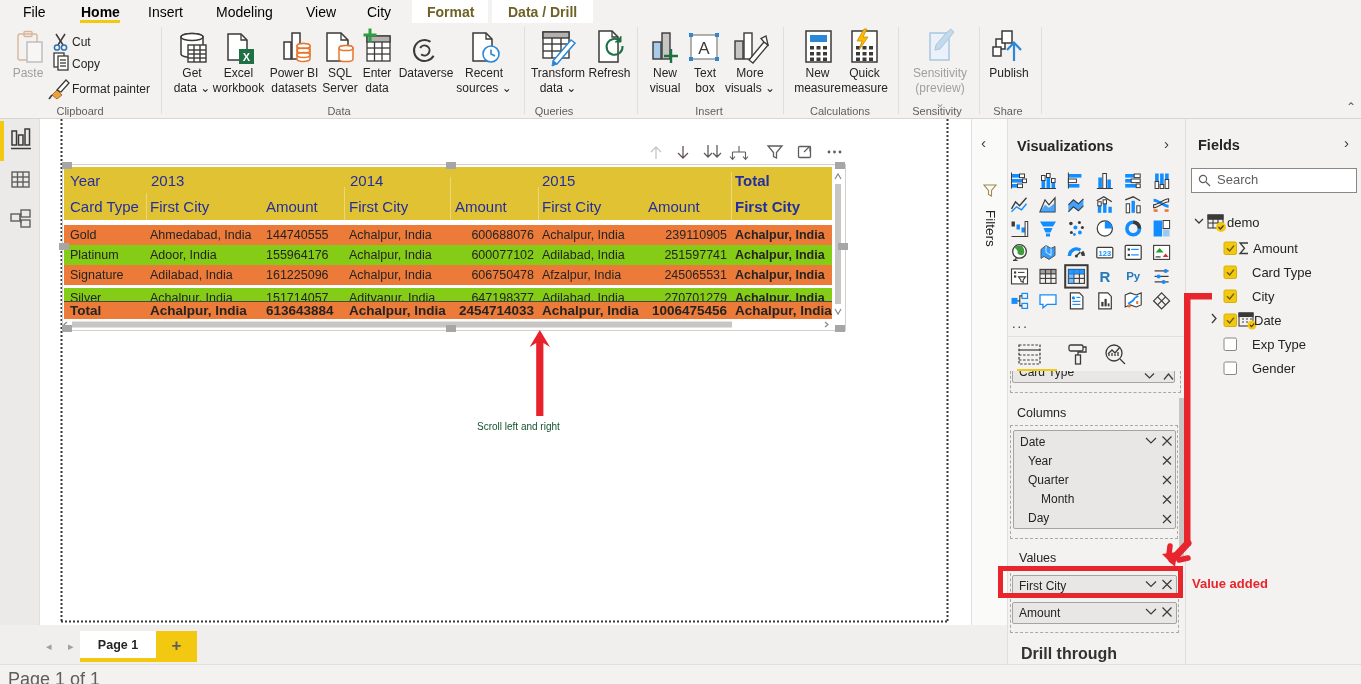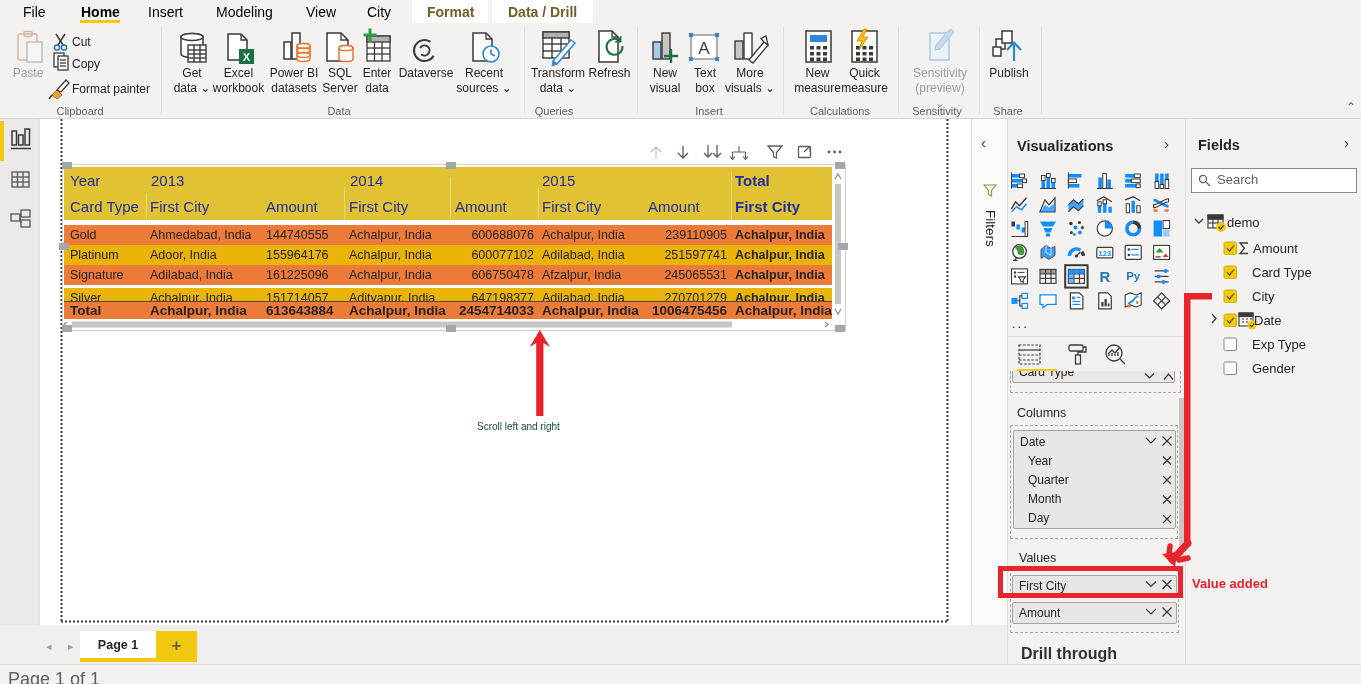--- a/index.html
+++ b/index.html
@@ -9,21 +9,21 @@
 .glab{font-size:11px;color:#605E5C;text-align:center}
 .blab{font-size:12px;color:#252423;text-align:center;line-height:15px}
 .gray{color:#A19F9D}
 .sep{position:absolute;width:1px;background:#E1DFDD;top:27px;height:87px}
 .pill{position:absolute;background:#E8E7E5;border:1px solid #A6A4A2;border-radius:2px;font-size:12px;color:#252423}
 .dash{position:absolute;border:1px dashed #ABA9A7}
 .hd{position:absolute;height:26px;line-height:27px;font-size:15px;color:#232FA0}
 .bb{font-weight:bold}
 .row{position:absolute;left:0;width:768px;height:20px;line-height:20px}
 .row.o{background:#EC7A38}
-.row.w{background:#eab308}
+.row.w{background:#84cc16}
 .row.tt{font-weight:bold;font-size:13.5px;height:17px;line-height:17px;border-top:1px solid #4a4a4a}
 .c{position:absolute;top:0;height:100%;white-space:nowrap;overflow:hidden}
 .c1{left:6px;width:76px}
 .c2{left:86px;width:114px}
 .c3{left:202px;width:74px;text-align:left}
 .c4{left:285px;width:100px}
 .c5{left:386px;width:84px;text-align:right}
 .c6{left:478px;width:99px}
 .c7{left:578px;width:85px;text-align:right}
 .c8{left:671px;width:97px;font-weight:bold}
@@ -693,21 +693,21 @@
 <path d="M1,1.5 L5.5,6 L10,1.5"></path>
       <path d="M20,7.5 L24.5,2 L29,7.5"></path>
     </svg>
 <div class="dash" style="left:1010px;top:371px;width:169px;height:21px;border-top:none"></div>
 <div class="ab" style="left:1017px;top:406px;font-size:12.5px;color:#252423">Columns</div>
 <div class="dash" style="left:1010px;top:425px;width:166px;height:112px"></div>
 <div class="pill" style="left:1013px;top:430px;width:161px;height:97px">
   <div style="margin:2px 0 0 6px;height:19px;line-height:19px">Date</div>
   <div style="margin-left:14px;height:19px;line-height:19px">Year</div>
   <div style="margin-left:14px;height:19px;line-height:19px">Quarter</div>
-  <div style="margin-left:14px;height:19px;line-height:19px">Month</div>
+  <div style="margin-left:27px;height:19px;line-height:19px">Month</div>
   <div style="margin-left:14px;height:19px;line-height:19px">Day</div>
 </div>
 <div class="ab" style="left:1019px;top:551px;font-size:12.5px;color:#252423">Values</div>
 <div class="dash" style="left:1010px;top:568px;width:167px;height:63px"></div>
 <div class="pill" style="left:1012px;top:575px;width:163px;height:20px;line-height:20px"><span style="margin-left:6px">First City</span></div>
 <div class="pill" style="left:1012px;top:602px;width:163px;height:20px;line-height:20px"><span style="margin-left:6px">Amount</span></div>
 <svg class="ab" style="left:1140px;top:430px" width="40" height="200" fill="none" stroke="#3B3A39" stroke-width="1.2">
 <path d="M6,8 L11,13 L16,8"></path>
       <path d="M22.5,6.5 L31.5,15.5 M31.5,6.5 L22.5,15.5"></path>
 <path d="M23,26.5 L31,34.5 M31,26.5 L23,34.5"></path>

